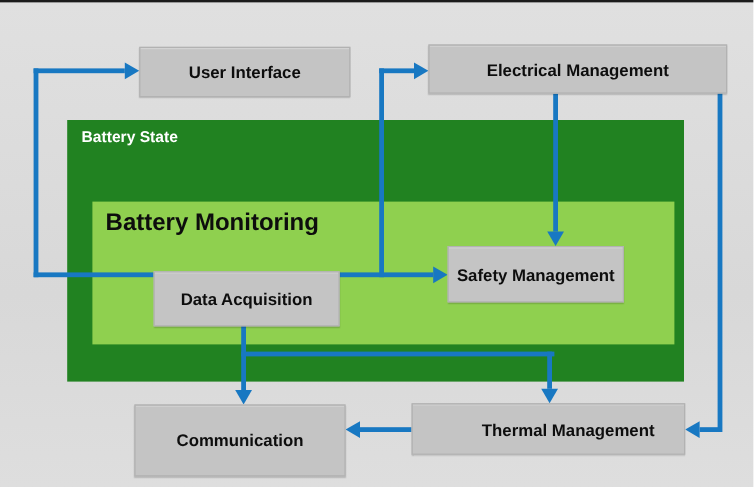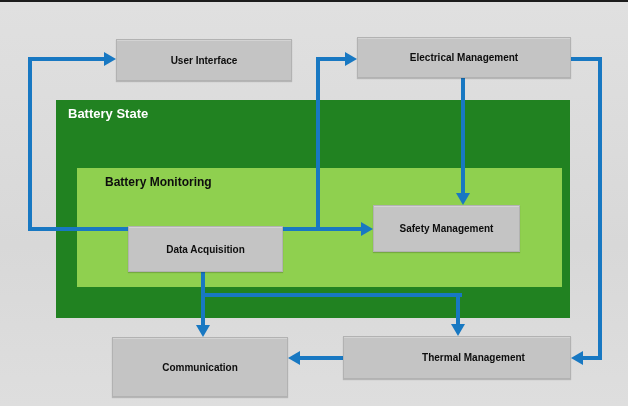--- a/index.html
+++ b/index.html
@@ -19,33 +19,33 @@
   }
   .page-title{
     position:absolute;left:9px;top:6px;
     font-size:13px;font-weight:bold;color:#000;letter-spacing:.2px;
   }
   .node{
     position:absolute;background:var(--box-gray);
     border:1px solid #b2b2b2;
     box-shadow:0 1px 1px rgba(0,0,0,.18), inset 0 1px 0 rgba(255,255,255,.25);
     display:flex;align-items:center;justify-content:center;
-    font-size:10px;font-weight:bold;color:#0d0d0d;
+    font-size:14px;font-weight:bold;color:#0d0d0d;
   }
   .group{position:absolute;}
   .group-label{
     position:absolute;font-size:13px;font-weight:bold;white-space:nowrap;
   }
   .bs{left:56px;top:98px;width:514px;height:218px;background:var(--dark-green);}
   .bs-label{left:12px;top:6px;color:#fff;}
   .bm{left:77px;top:166px;width:485px;height:119px;background:var(--light-green);}
-  .bm-label{left:28px;top:7px;color:#0d0d0d;font-size:12px;}
+  .bm-label{left:11px;top:7px;color:#0d0d0d;font-size:20px;}
 
   .n-ui{left:116px;top:37px;width:176px;height:42px;}
-  .n-em{left:357px;top:35px;width:214px;height:41px;}
+  .n-em{left:357px;top:35px;width:249px;height:41px;}
   .n-da{left:128px;top:204px;width:155px;height:46px;margin-top:20px;}
   .n-sm{left:373px;top:203px;width:147px;height:47px;}
   .n-co{left:112px;top:335px;width:176px;height:60px;}
   .n-tm{left:343px;top:334px;width:228px;height:43px;padding-left:33px;}
 
   .h,.v{position:absolute;background:var(--arrow-blue);}
   .h{height:4px;}
   .v{width:4px;}
   .arr-r,.arr-l,.arr-d{position:absolute;width:0;height:0;}
   .arr-r{border-top:7px solid transparent;border-bottom:7px solid transparent;border-left:12px solid var(--arrow-blue);}

